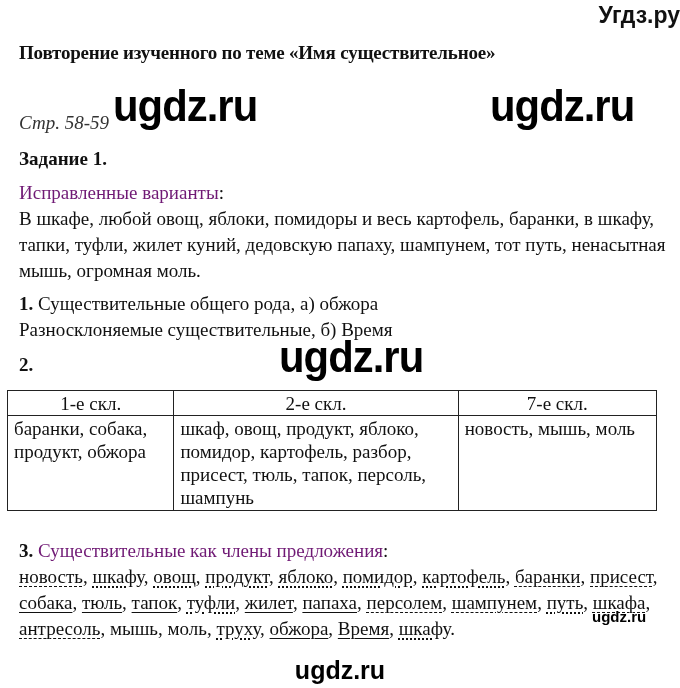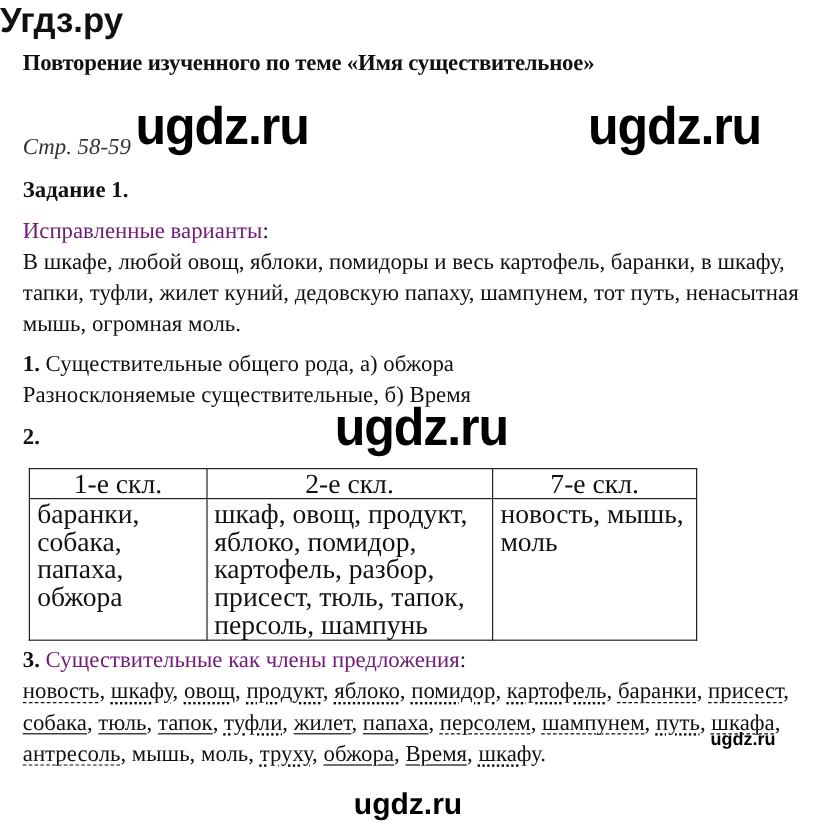--- a/index.html
+++ b/index.html
@@ -1,23 +1,23 @@
 <!DOCTYPE html>
 <html><head>
 <meta charset="utf-8">
 <style>
   html, body { margin: 0; padding: 0; background: #ffffff; }
   body {
     width: 680px; height: 688px; position: relative; overflow: hidden;
     font-family: "Liberation Serif", "DejaVu Serif", serif; color: #111;
   }
   .site-title {
-    position: absolute; top: 2px; left: 0; width: 680px; text-align: left;
+    position: absolute; top: 2px; left: 0; width: 680px; text-align: right;
     font-family: "Liberation Sans", "DejaVu Sans", sans-serif; font-weight: bold;
-    font-size: 29px; color: #111;
+    font-size: 23px; color: #111;
   }
   .heading {
     position: absolute; top: 42px; left: 19px;
     font-weight: bold; font-size: 19px; letter-spacing: -0.2px;
   }
   .wm {
     position: absolute; font-family: "Liberation Sans", "DejaVu Sans", sans-serif;
     font-weight: bold; color: #000; letter-spacing: -1px; line-height: 1;
   }
   .wm-big { font-size: 44px; transform: scaleX(0.95); transform-origin: left; }
@@ -26,22 +26,22 @@
   .pages {
     position: absolute; top: 112px; left: 19px; font-style: italic; font-size: 19px; color: #333;
   }
   .task-title {
     position: absolute; top: 148px; left: 19px; font-weight: bold; font-size: 19px; text-align: center;
   }
   .block { position: absolute; left: 19px; width: 650px; font-size: 19px; line-height: 26px; }
   .italic { color: #701a75; }
   b { font-weight: bold; }
   table.decl {
-    position: absolute; top: 390px; left: 24px; width: 557px;
-    border-collapse: collapse; font-size: 23px; line-height: 23px;
+    position: absolute; top: 390px; left: 7px; width: 650px;
+    border-collapse: collapse; font-size: 19px; line-height: 23px;
   }
   table.decl th, table.decl td { border: 1.5px solid #222; vertical-align: top; padding: 1px 6px; }
   table.decl th { font-weight: normal; text-align: center; padding: 1px 6px 0; }
   .u-solid { text-decoration: underline; text-decoration-thickness: 1px; text-underline-offset: 3px; }
   .u-dashed { text-decoration: underline dashed; text-decoration-thickness: 1px; text-underline-offset: 3px; }
   .u-dotdash { text-decoration: underline dotted; text-decoration-thickness: 1.5px; text-underline-offset: 3px; }
   .u-none { text-decoration: none; }
 </style>
 </head>
 <body>
@@ -83,21 +83,21 @@
   </colgroup>
   <thead>
     <tr>
       <th>1-е скл.</th>
       <th>2-е скл.</th>
       <th>7-е скл.</th>
     </tr>
   </thead>
   <tbody>
     <tr>
-      <td>баранки, собака, папаха, обжора</td>
+      <td>баранки, собака, продукт, обжора</td>
       <td>шкаф, овощ, продукт, яблоко, помидор, картофель, разбор, присест, тюль, тапок, персоль, шампунь</td>
       <td>новость, мышь, моль</td>
     </tr>
   </tbody>
 </table>
 
 <div class="block" style="top:538px;line-height:26px;">
   <b>3.</b>
   <span class="italic">Существительные как члены предложения</span><span>:</span><br>
   <span id="words"><span class="u-dashed">новость</span><span>, </span><span class="u-dotdash">шкафу</span><span>, </span><span class="u-dotdash">овощ</span><span>, </span><span class="u-dotdash">продукт</span><span>, </span><span class="u-dotdash">яблоко</span><span>, </span><span class="u-dotdash">помидор</span><span>, </span><span class="u-dotdash">картофель</span><span>, </span><span class="u-dashed">баранки</span><span>, </span><span class="u-dashed">присест</span><span>, </span><span class="u-solid">собака</span><span>, </span><span class="u-solid">тюль</span><span>, </span><span class="u-solid">тапок</span><span>, </span><span class="u-dotdash">туфли</span><span>, </span><span class="u-solid">жилет</span><span>, </span><span class="u-solid">папаха</span><span>, </span><span class="u-dashed">персолем</span><span>, </span><span class="u-dashed">шампунем</span><span>, </span><span class="u-dotdash">путь</span><span>, </span><span class="u-dashed">шкафа</span><span>, </span><span class="u-dashed">антресоль</span><span>, </span><span class="u-none">мышь</span><span>, </span><span class="u-none">моль</span><span>, </span><span class="u-dotdash">труху</span><span>, </span><span class="u-solid">обжора</span><span>, </span><span class="u-solid">Время</span><span>, </span><span class="u-dotdash">шкафу</span><span>.</span></span>

